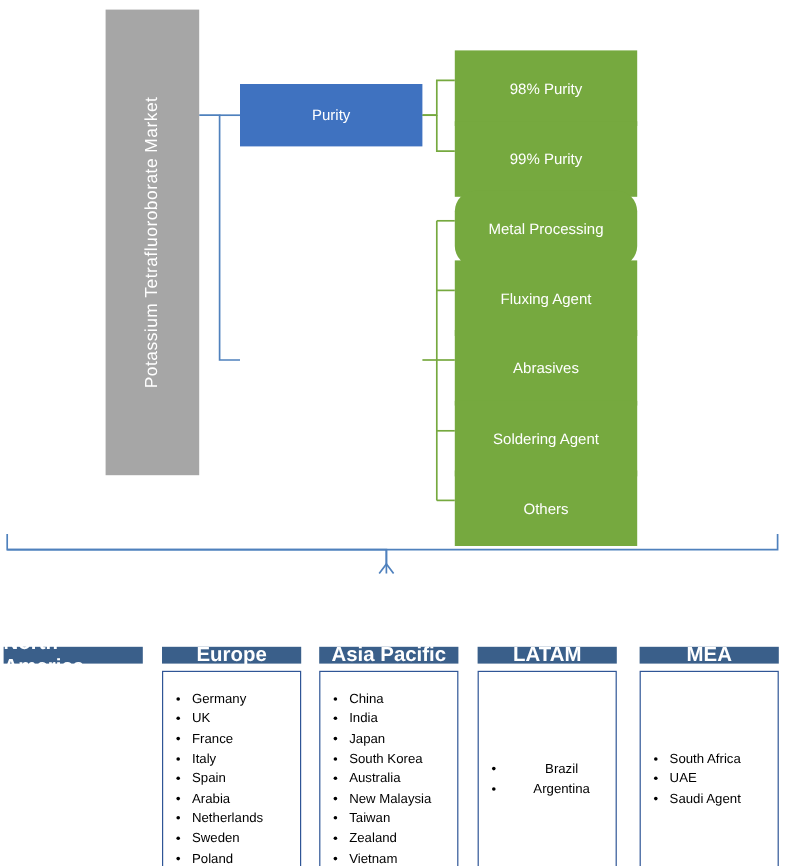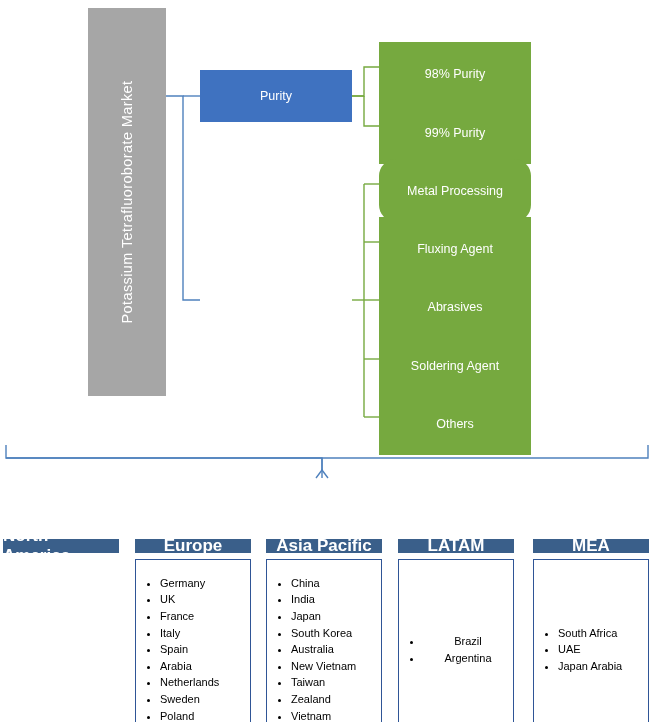--- a/index.html
+++ b/index.html
@@ -199,21 +199,21 @@
 
   <div class="region-col" style="left:266px;">
     <div class="region-header">Asia Pacific</div>
     <div class="region-body">
       <ul>
         <li>China</li>
         <li>India</li>
         <li>Japan</li>
         <li>South Korea</li>
         <li>Australia</li>
-        <li>New Vietnam</li>
+        <li>New Malaysia</li>
         <li>Taiwan</li>
         <li>Zealand</li>
         <li>Vietnam</li>
       </ul>
     </div>
   </div>
 
   <div class="region-col" style="left:398px;text-align:center;">
     <div class="region-header">LATAM</div>
     <div class="region-body centered">
@@ -223,18 +223,18 @@
       </ul>
     </div>
   </div>
 
   <div class="region-col" style="left:533px;">
     <div class="region-header">MEA</div>
     <div class="region-body centered">
       <ul>
         <li>South Africa</li>
         <li>UAE</li>
-        <li>Japan Arabia</li>
+        <li>Saudi Agent</li>
       </ul>
     </div>
   </div>
 
 </div>
 
 </body></html>

